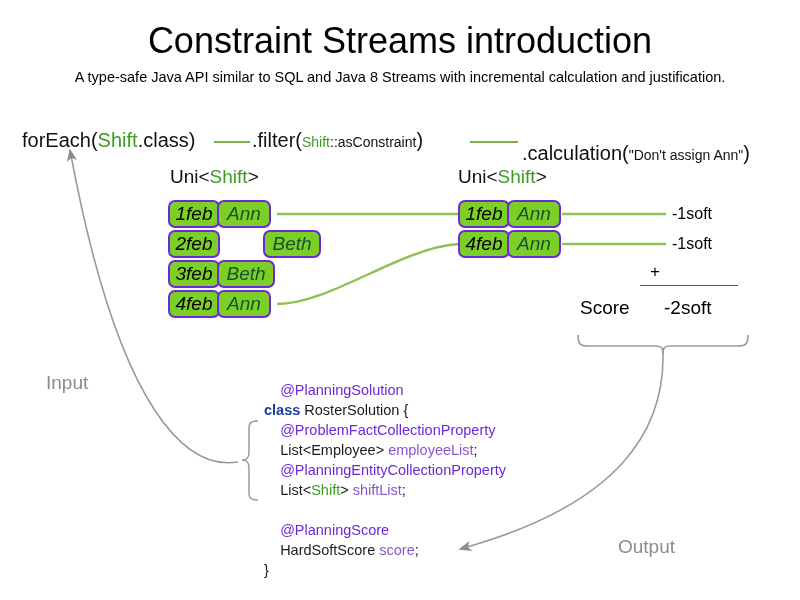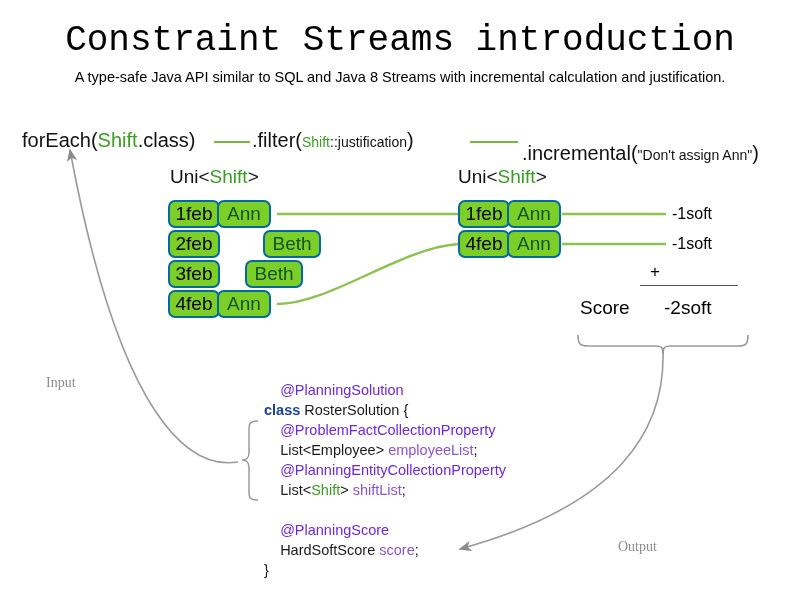--- a/index.html
+++ b/index.html
@@ -24,21 +24,20 @@
   
   #title {
     left: 0; top: 20px;
     width: 800px;
     text-align: center;
     font-size: 36px;
     line-height: 42px;
     letter-spacing: 0px;
     color: #000;
     white-space: nowrap;
-    font-family: Liberation Mono, monospace;
   }
   #subtitle {
     left: 0; top: 68px;
     width: 800px;
     text-align: center;
     font-size: 14.5px;
     line-height: 18px;
     color: #000;
     white-space: nowrap;
   }
@@ -79,45 +78,46 @@
   #uni-right { left: 458px; top: 166px; }
 
   
   .shift-chip {
     display: flex;
     align-items: stretch;
     height: 28px;
   }
   .chip-cell {
     box-sizing: border-box;
-    border: 2px solid #0369a1;
+    border: 2px solid #6d28d9;
     background: #7ccf27;
     border-radius: 7px;
     font-size: 19px;
     line-height: 24px;
     display: flex;
     align-items: center;
     justify-content: center;
     white-space: nowrap;
+    font-style: italic;
   }
   .chip-date {
     width: 52px;
     color: #000000;
   }
   .chip-name {
     width: 54px;
     margin-left: -3px;
     color: #14532d;
   }
   .chip-name.wide { width: 58px; }
 
   
   #chip-l0 { left: 168px; top: 200px; }
   #chip-l1 { left: 168px; top: 230px; gap: 46px; }
-  #chip-l2 { left: 168px; top: 260px; gap: 28px; }
+  #chip-l2 { left: 168px; top: 260px; }
   #chip-l3 { left: 168px; top: 290px; }
   
   #chip-r0 { left: 458px; top: 200px; }
   #chip-r1 { left: 458px; top: 230px; }
 
   
   .soft-label {
     font-size: 16px;
     line-height: 22px;
     color: #000;
@@ -155,25 +155,24 @@
   }
   #code-block .ann { color: #6d28d9; }
   #code-block .kw  { color: #1a3fa0; font-weight: bold; }
   #code-block .fld { color: #8a55c9; }
   #code-block .gt  { color: #3c9c23; }
   .code-row { height: 20px; }
   .code-gap { height: 20px; }
 
   
   .anno {
-    font-size: 14px;
+    font-size: 19px;
     line-height: 22px;
     color: #8c8c8c;
     white-space: nowrap;
-    font-family: Liberation Serif, serif;
   }
   #anno-input  { left: 46px;  top: 372px; }
   #anno-output { left: 618px; top: 536px; }
 
   
   #overlay {
     left: 0; top: 0;
     width: 800px; height: 600px;
     pointer-events: none;
   }
@@ -212,26 +211,26 @@
 
     <path d="M238,462 C190,470 120,420 70,150" fill="none" stroke="#9a9a9a" stroke-width="1.6" marker-end="url(#arrowGray)"></path>
 
     <path d="M663,352 C665,430 620,505 460,549" fill="none" stroke="#9a9a9a" stroke-width="1.6" marker-end="url(#arrowGray)"></path>
   </svg>
 
   <div class="abs codeline" id="foreach"><span>forEach(</span><span class="g">Shift</span><span>.class)</span></div>
 
   <div class="abs pipe-conn" id="pipe-conn-1"></div>
 
-  <div class="abs codeline" id="filter"><span>.filter(</span><span class="small g">Shift</span><span class="small">::justification</span><span>)</span></div>
+  <div class="abs codeline" id="filter"><span>.filter(</span><span class="small g">Shift</span><span class="small">::asConstraint</span><span>)</span></div>
 
   <div class="abs pipe-conn" id="pipe-conn-2"></div>
 
 
-  <div class="abs codeline" id="asconstr"><span>.incremental(</span><span class="small">"Don't assign Ann"</span><span>)</span></div>
+  <div class="abs codeline" id="asconstr"><span>.calculation(</span><span class="small">"Don't assign Ann"</span><span>)</span></div>
 
   <div class="abs uni-caption" id="uni-left"><span>Uni&lt;</span><span class="g">Shift</span><span>&gt;</span></div>
 
   <div class="abs uni-caption" id="uni-right"><span>Uni&lt;</span><span class="g">Shift</span><span>&gt;</span></div>
 
   <div class="abs shift-chip" id="chip-l0">
     <div class="chip-cell chip-date">1feb</div>
     <div class="chip-cell chip-name">Ann</div>
   </div>
   <div class="abs shift-chip" id="chip-l1">

